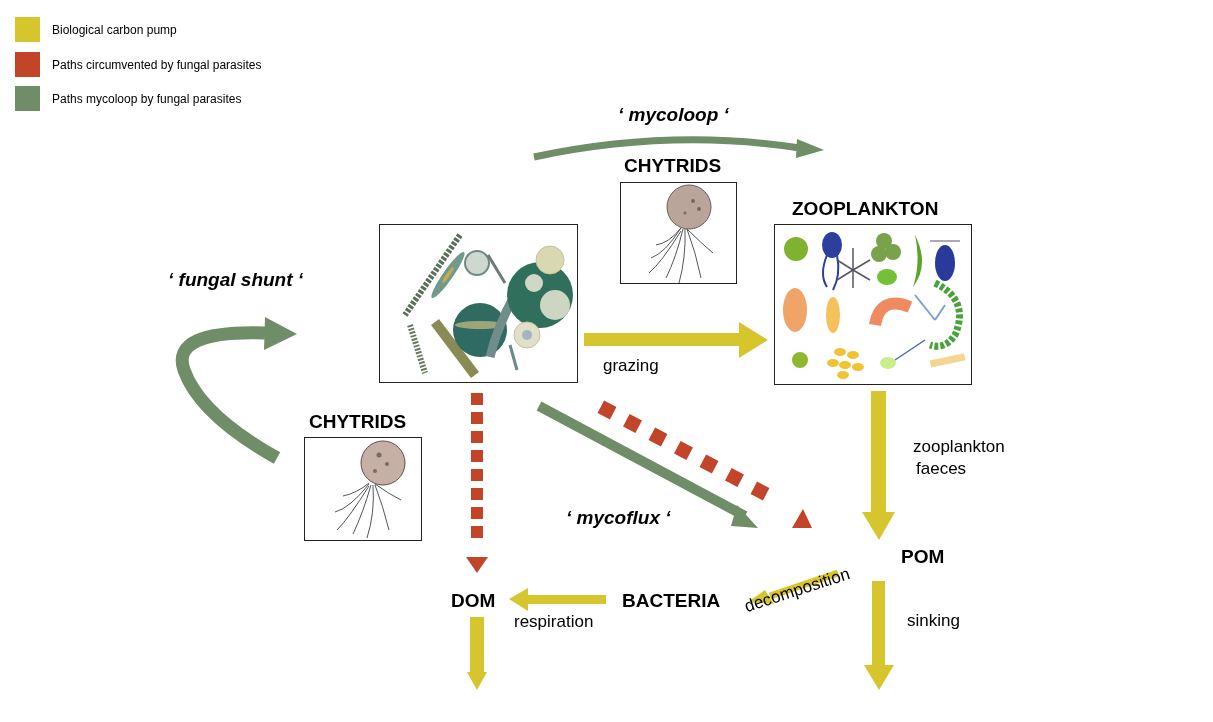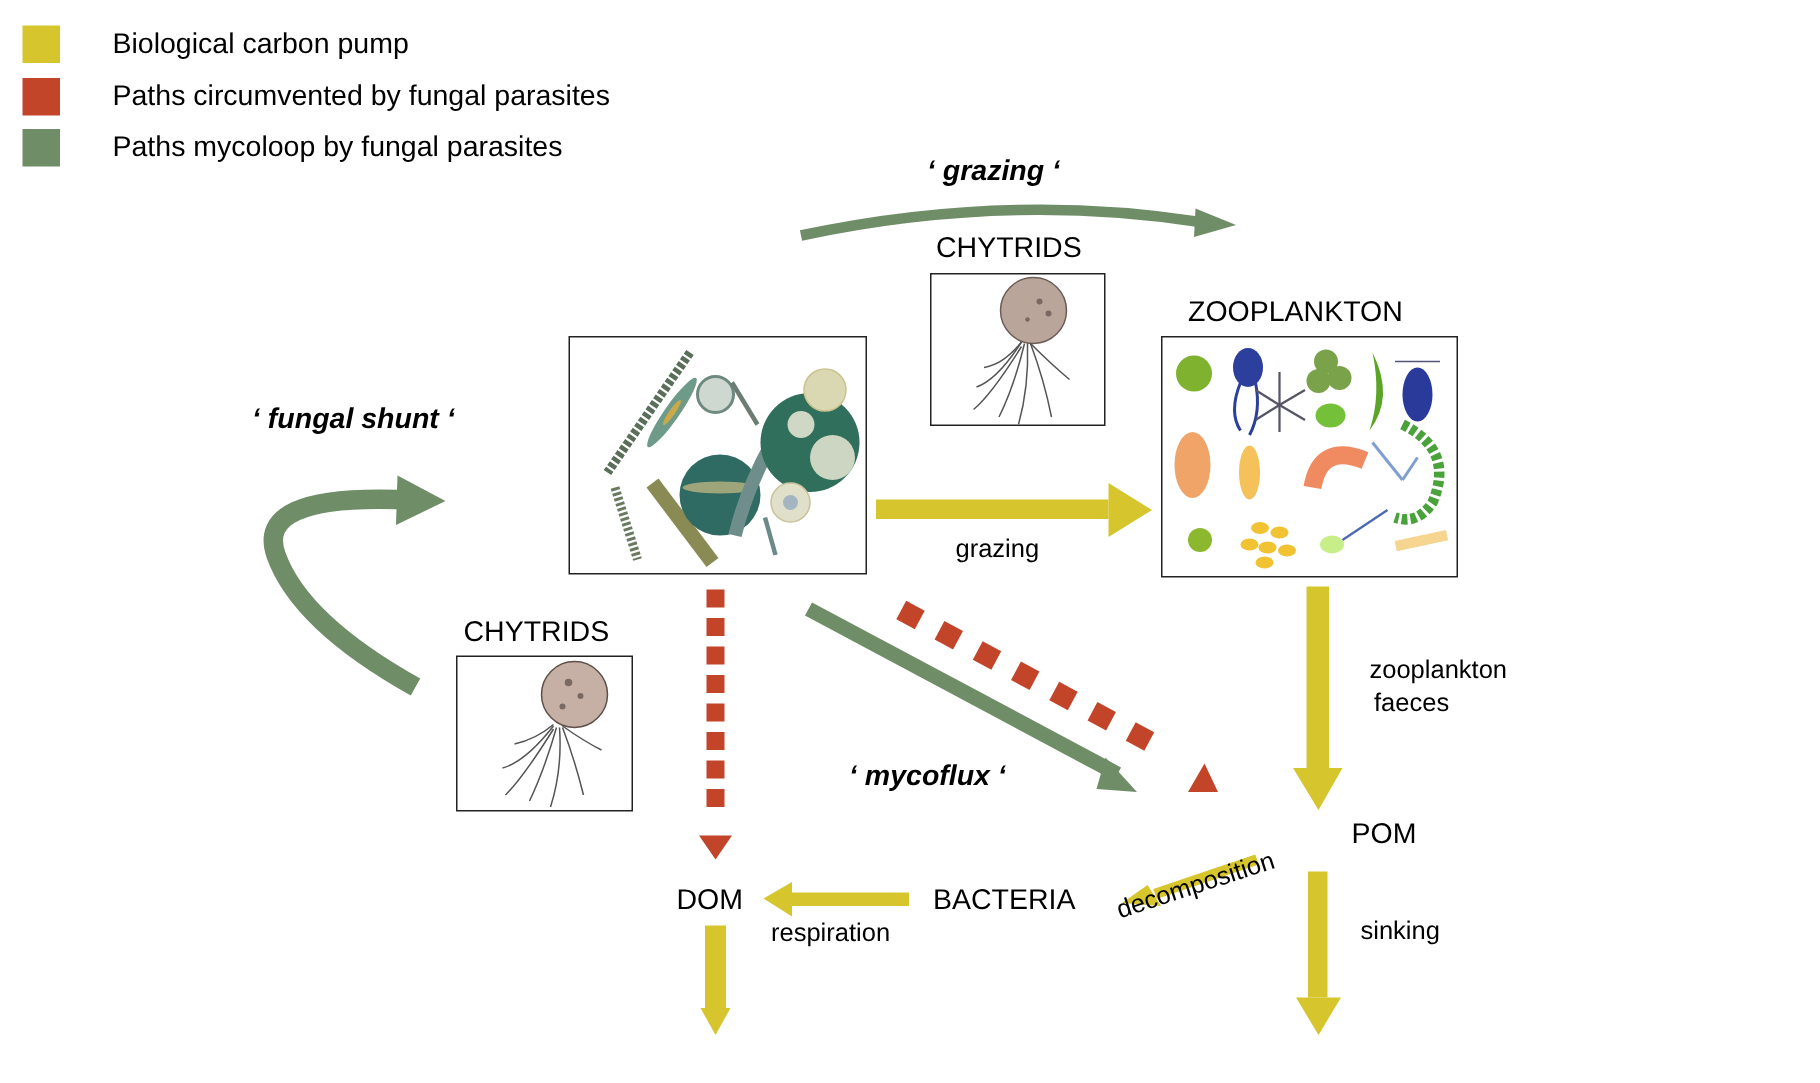--- a/index.html
+++ b/index.html
@@ -1,20 +1,20 @@
 <!DOCTYPE html>
 <html><head>
 <meta charset="utf-8">
 <style>
   html, body { margin:0; padding:0; background:#ffffff; }
   body { width:1213px; height:722px; position:relative; overflow:hidden; font-family:"Liberation Sans", sans-serif; color:#000; }
   #diagram { position:absolute; left:0; top:0; width:1213px; height:722px; }
   .legend-swatch { position:absolute; width:25px; height:25px; left:15px; }
-  .legend-label { position:absolute; left:52px; font-size:19px; line-height:22px; white-space:nowrap;margin-left:23px; }
-  .node-title { position:absolute; font-weight:normal; font-size:19px; white-space:nowrap; text-align:left; }
+  .legend-label { position:absolute; left:52px; font-size:12px; line-height:22px; white-space:nowrap; }
+  .node-title { position:absolute; font-weight:bold; font-size:19px; white-space:nowrap; text-align:left; }
   .path-label { position:absolute; font-size:17px; white-space:nowrap; }
   .path-name { position:absolute; font-size:19px; font-weight:bold; font-style:italic; white-space:nowrap; }
   .img-box { position:absolute; border:1.2px solid #222; background:#fff; box-sizing:border-box; overflow:hidden; }
   svg { position:absolute; left:0; top:0; }
 </style>
 </head>
 <body>
 
 <div id="diagram">
 
@@ -91,32 +91,32 @@
         <rect x="625.5" y="416.5" width="14" height="14" fill="#c2452a" transform="rotate(28 632.5 423.5)"></rect>
         <rect x="651" y="430" width="14" height="14" fill="#c2452a" transform="rotate(28 658 437)"></rect>
         <rect x="676.5" y="443.5" width="14" height="14" fill="#c2452a" transform="rotate(28 683.5 450.5)"></rect>
         <rect x="702" y="457" width="14" height="14" fill="#c2452a" transform="rotate(28 709 464)"></rect>
         <rect x="727.5" y="470.5" width="14" height="14" fill="#c2452a" transform="rotate(28 734.5 477.5)"></rect>
         <rect x="753" y="484" width="14" height="14" fill="#c2452a" transform="rotate(28 760 491)"></rect>
         <polygon points="792,528 812,528 803,509" fill="#c2452a"></polygon>
       </g>
   </svg>
 
-  <div class="path-name" style="left:618px; top:104px">‘ grazing ‘</div>
+  <div class="path-name" style="left:618px; top:104px">‘ mycoloop ‘</div>
   <div class="path-name" style="left:168px; top:269px">‘ fungal shunt ‘</div>
   <div class="path-name" style="left:566px; top:507px">‘ mycoflux ‘</div>
 
   <div class="node-title" style="left:792px; top:198px">ZOOPLANKTON</div>
   <div class="node-title" style="left:624px; top:155px">CHYTRIDS</div>
   <div class="node-title" style="left:309px; top:411px">CHYTRIDS</div>
   <div class="node-title" style="left:901px; top:546px">POM</div>
   <div class="node-title" style="left:622px; top:590px">BACTERIA</div>
   <div class="node-title" style="left:451px; top:590px">DOM</div>
 
-  <div class="path-label" style="left:637px; top:356px">grazing</div>
+  <div class="path-label" style="left:603px; top:356px">grazing</div>
   <div class="path-label" style="left:913px; top:437px">zooplankton</div>
   <div class="path-label" style="left:916px; top:459px">faeces</div>
   <div class="path-label" style="left:907px; top:611px">sinking</div>
   <div class="path-label" style="left:514px; top:612px">respiration</div>
   <div class="path-label" style="left:742px; top:598px; transform:rotate(-18deg); transform-origin:left top;">decomposition</div>
 
   <div class="img-box" style="left:379px; top:224px; width:199px; height:159px">
     <svg width="199" height="159" viewBox="0 0 199 159">
       <line x1="80" y1="10" x2="25" y2="90" stroke="#5a6e5a" stroke-width="6" stroke-dasharray="3 1.5"></line>
       <line x1="30" y1="100" x2="45" y2="148" stroke="#6a7a60" stroke-width="6" stroke-dasharray="2 1.5"></line>

